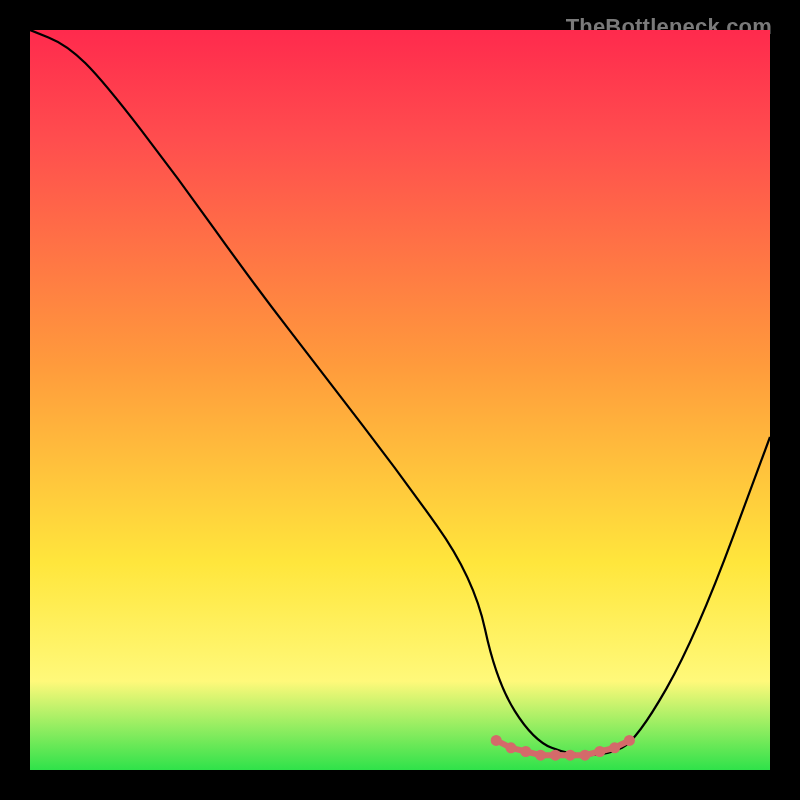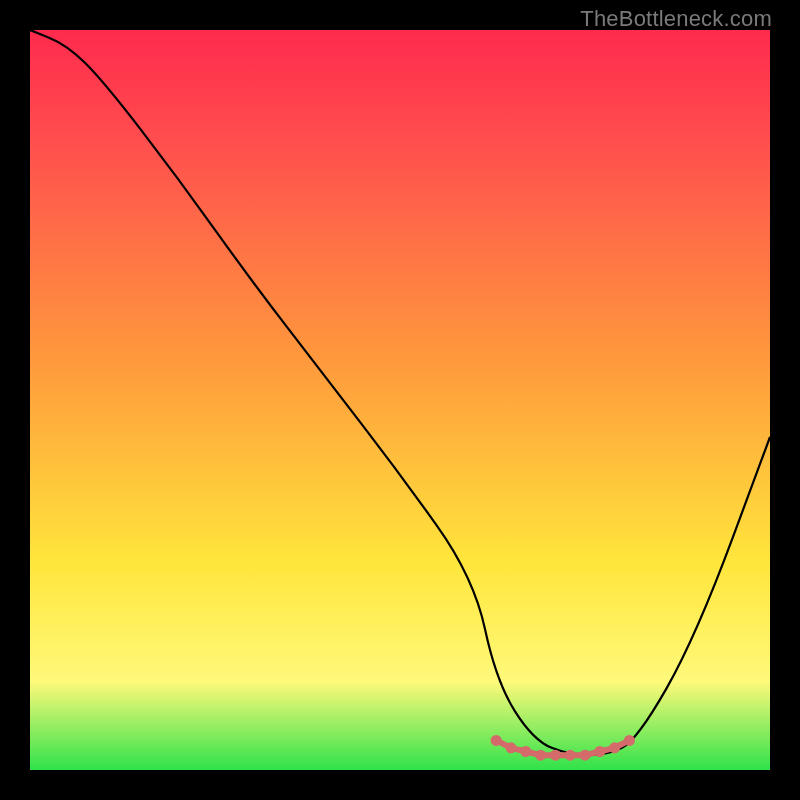--- a/index.html
+++ b/index.html
@@ -27,26 +27,26 @@
     position: absolute;
     inset: 0;
   }
   .curve {
     position: absolute;
     inset: 0;
     pointer-events: none;
   }
   .watermark {
     position: absolute;
-    top: 6px;
+    top: 14px;
     right: 28px;
     color: #7a7a7a;
     font-family: Arial, Helvetica, sans-serif;
     font-size: 22px;
-    font-weight: 400;
+    font-weight: 700;
     letter-spacing: 0.2px;
   }
 </style>
 </head>
 <body>
 
 <div class="frame">
 
   <div class="watermark">TheBottleneck.com</div>
 

